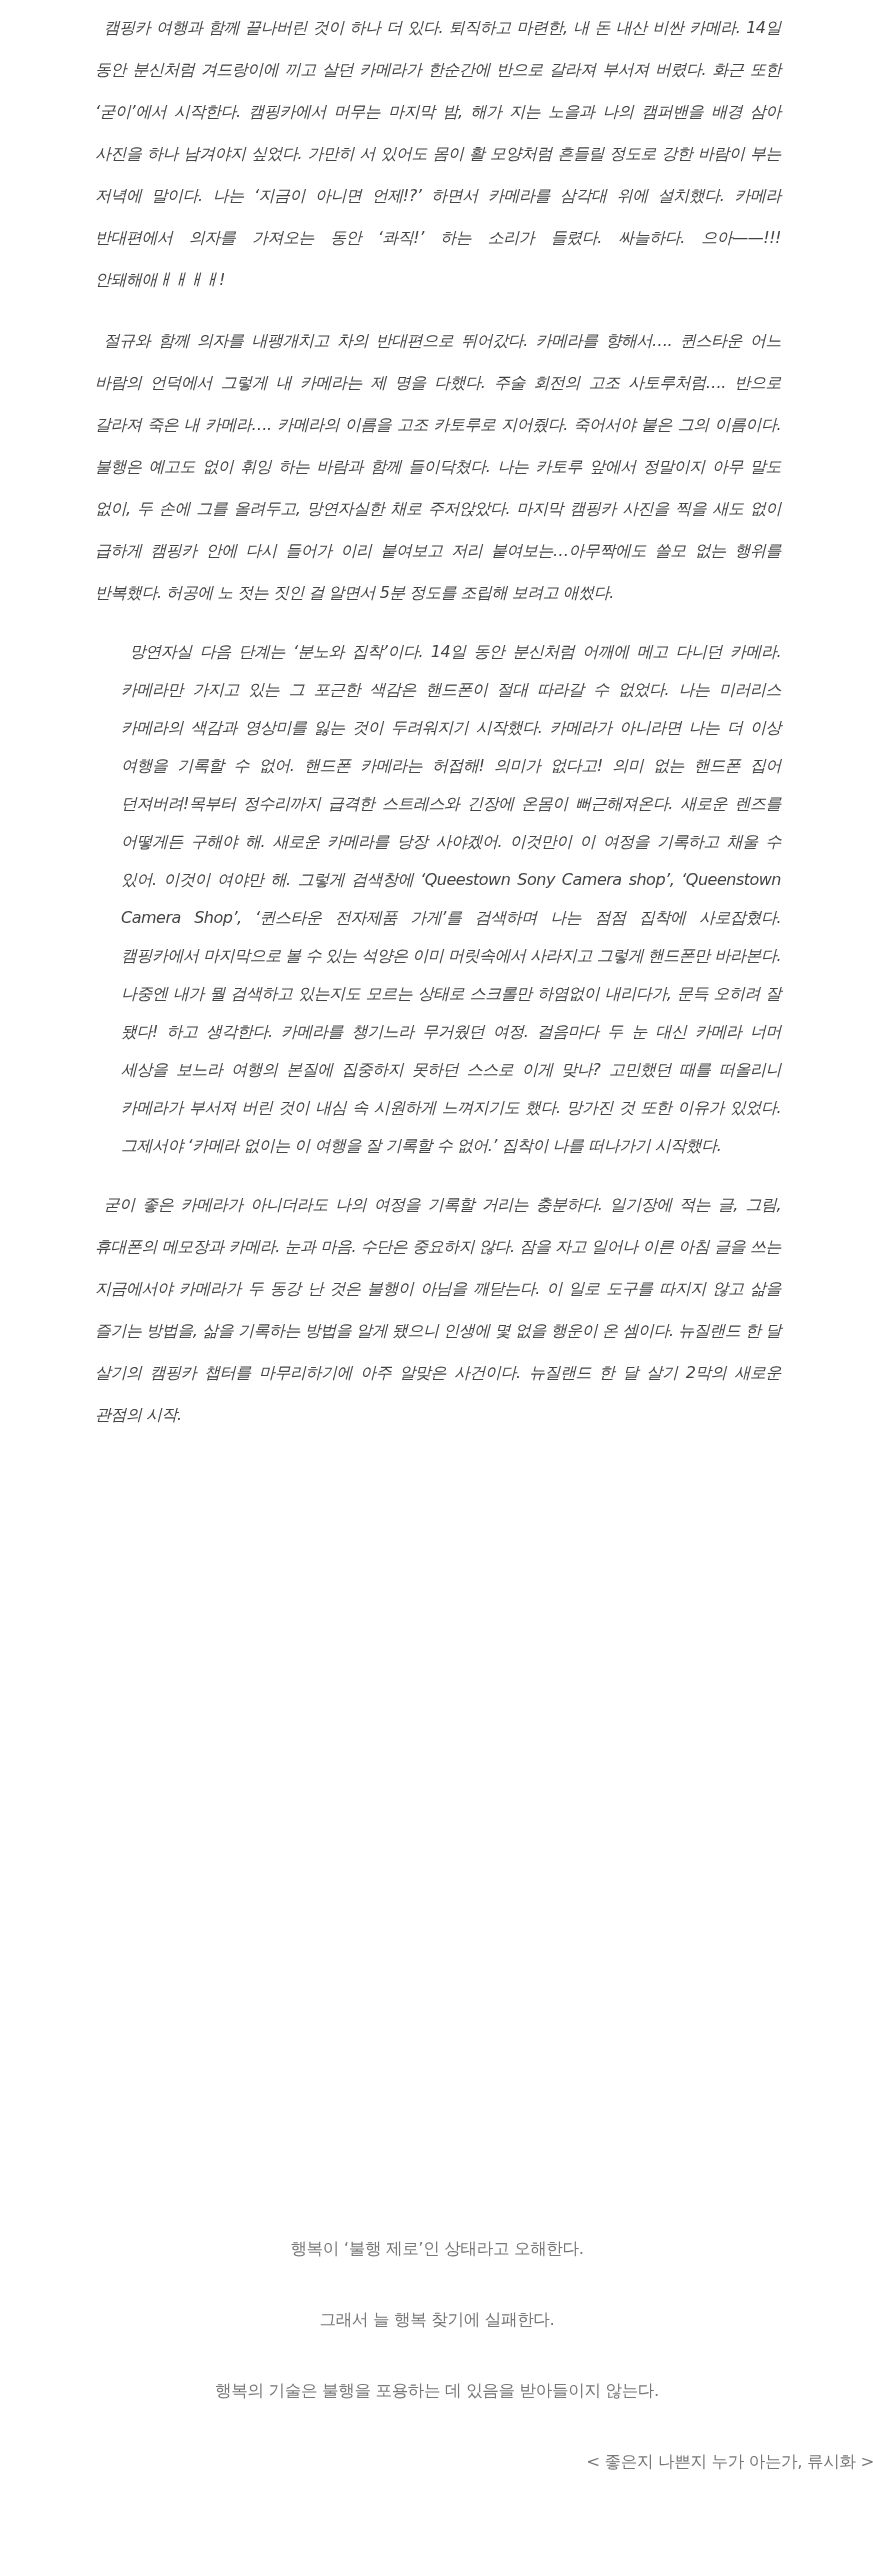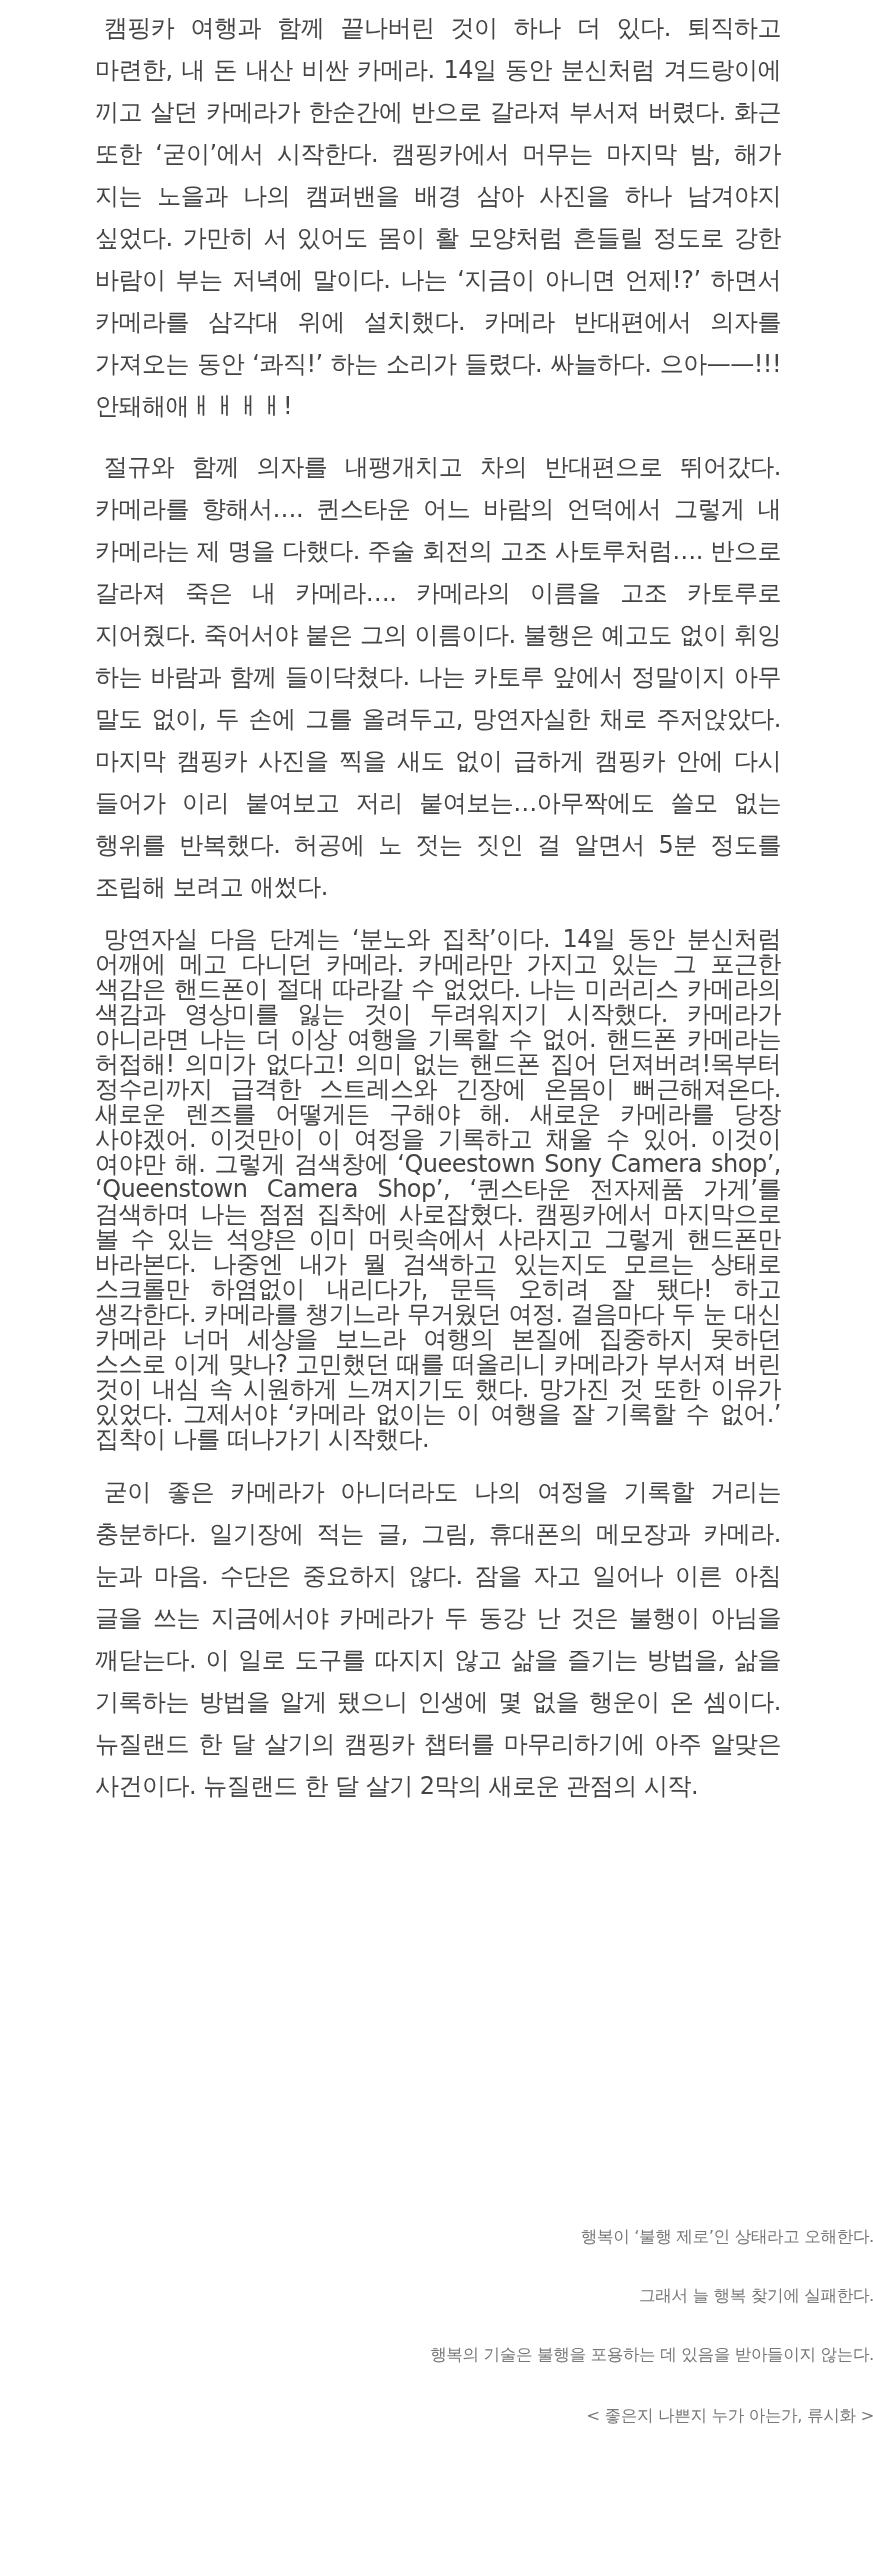--- a/index.html
+++ b/index.html
@@ -16,44 +16,44 @@
     }
     .article {
       position: absolute;
       left: 95px;
       top: 7px;
       width: 686px;
       color: #444444;
     }
     .para {
       margin: 0 0 19px 0;
-      font-size: 24px;
+      font-size: 16px;
       line-height: 42px;
       letter-spacing: -0.5px;
       text-align: justify;
       word-break: keep-all;
       overflow-wrap: break-word;
+      font-style: italic;
     }
     .para.indent { text-indent: 8.8px; }
-    .para.p3 { line-height: 25px; }
+    .para.p3 { line-height: 38px; margin-left: 26px; }
     .quote-block {
       position: absolute;
       left: 0;
       width: 874px;
       top: 2215px;
       text-align: center;
       color: #777777;
       font-size: 16.6px;
       letter-spacing: -0.4px;
     }
     .quote-line {
       height: 59px;
       line-height: 44px;
-      margin: 0;
-      text-align: right;
+      margin: 12px;
     }
     .citation {
       margin-top: 1.8px;
       line-height: 44px;
       text-align: right;
     }
   </style>
 </head>
 <body>
 

